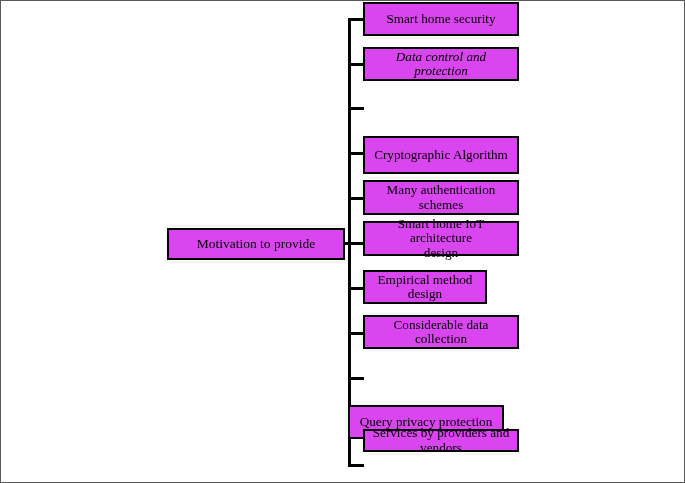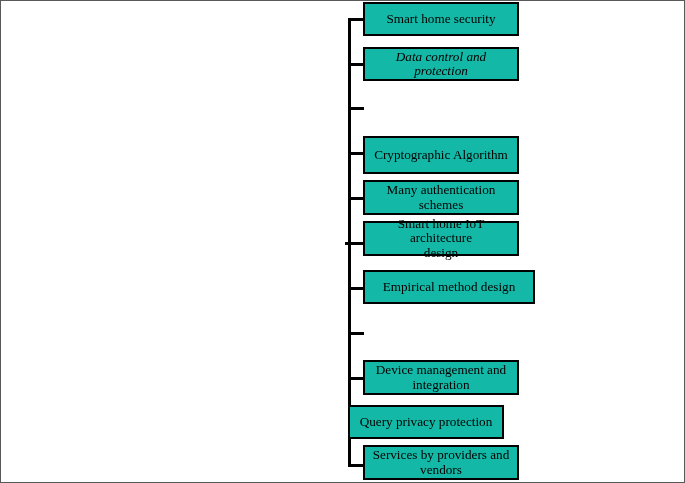--- a/index.html
+++ b/index.html
@@ -16,21 +16,21 @@
     border: 1px solid #595959;
     box-sizing: border-box;
     overflow: hidden;
     font-family: "Liberation Serif", "DejaVu Serif", serif;
   }
 
   
   .node {
     position: absolute;
     box-sizing: border-box;
-    background: #14b8a6;
+    background: #d946ef;
     border: 2px solid #000000;
     display: flex;
     align-items: center;
     justify-content: center;
     text-align: center;
     color: #000000;
     line-height: 1.08;
     z-index: 3;
   }
 
@@ -72,20 +72,23 @@
 </style>
 </head>
 <body>
 
 <div id="canvas">
 
   <div class="spine" style="left:347px; top:18px; height:447px;"></div>
 
   <div class="root-stub" style="left:344px; top:241px; width:8px;"></div>
 
+  <div class="node root-node" style="left:166px; top:227px; width:178px; height:32px;">
+    <span class="node-label">Motivation to provide</span>
+  </div>
 
   <div class="stub" style="left:347px; top:17px;  width:16px;"></div>
   <div class="stub" style="left:347px; top:62px;  width:16px;"></div>
   <div class="stub" style="left:347px; top:106px; width:16px;"></div>
   <div class="stub" style="left:347px; top:151px; width:16px;"></div>
   <div class="stub" style="left:347px; top:196px; width:16px;"></div>
   <div class="stub" style="left:347px; top:241px; width:16px;"></div>
   <div class="stub" style="left:347px; top:286px; width:16px;"></div>
   <div class="stub" style="left:347px; top:331px; width:16px;"></div>
   <div class="stub" style="left:347px; top:376px; width:16px;"></div>
@@ -108,32 +111,31 @@
   <div class="node leaf-node" style="left:362px; top:179px; width:156px; height:35px;align-items:center;">
     <span class="node-label">Many authentication
 schemes</span>
   </div>
 
   <div class="node leaf-node" style="left:362px; top:220px; width:156px; height:35px;">
     <span class="node-label">Smart home IoT architecture
 design</span>
   </div>
 
-  <div class="node leaf-node" style="left:362px; top:269px; width:172px; height:34px;">
+  <div class="node leaf-node" style="left:362px; top:269px; width:124px; height:34px;">
     <span class="node-label">Empirical method design</span>
   </div>
 
+  <div class="node leaf-node" style="left:362px; top:314px; width:156px; height:34px;">
+    <span class="node-label">Considerable data collection</span>
+  </div>
 
-  <div class="node leaf-node" style="left:362px; top:359px; width:156px; height:35px;">
-    <span class="node-label">Device management and
-integration</span>
-  </div>
 
   <div class="node leaf-node" style="left:347px; top:404px; width:156px; height:34px;">
     <span class="node-label">Query privacy protection</span>
   </div>
 
-  <div class="node leaf-node" style="left:362px; top:444px; width:156px; height:35px;">
+  <div class="node leaf-node" style="left:362px; top:428px; width:156px; height:23px;">
     <span class="node-label">Services by providers and
 vendors</span>
   </div>
 
 </div>
 
 </body></html>

